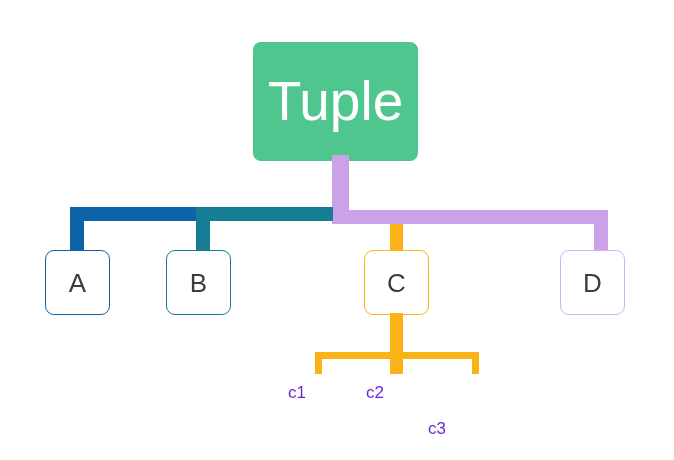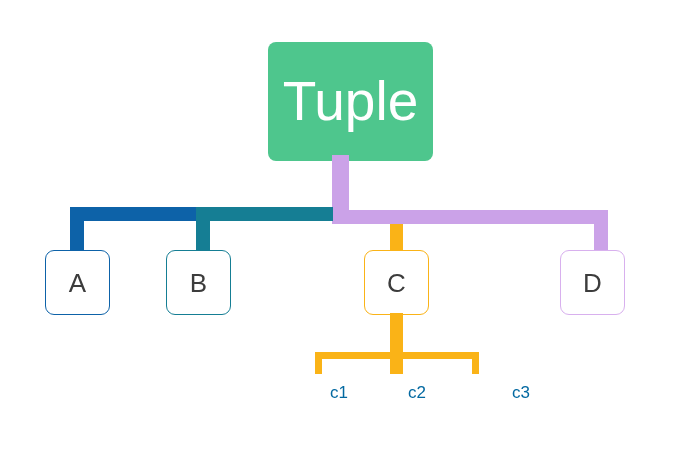--- a/index.html
+++ b/index.html
@@ -16,21 +16,21 @@
     position: relative;
     width: 674px;
     height: 460px;
     background: #ffffff;
     overflow: hidden;
   }
 
   
   .root-node {
     position: absolute;
-    left: 268px;
+    left: 253px;
     top: 42px;
     width: 165px;
     height: 119px;
     border-radius: 8px;
     background: #4ec68d;
     display: flex;
     align-items: center;
     justify-content: center;
     box-sizing: border-box;
   }
@@ -158,29 +158,29 @@
     background: #fab317;
   }
   #tick-c1 { left: 315px; }
   #tick-c2 { left: 390px; width: 13px; }
   #tick-c3 { left: 472px; }
 
   .leaf-label {
     position: absolute;
     top: 384px;
     width: 60px;
-    text-align: right;
+    text-align: left;
     font-size: 17px;
-    color: #0369a1;
+    color: #6d28d9;
     font-family: "Liberation Sans", sans-serif;
     line-height: 1;
   }
   #label-c1 { left: 288px; }
   #label-c2 { left: 366px; }
-  #label-c3 { left: 470px; }
+  #label-c3 { left: 428px; margin-top: 36px; }
 </style>
 </head>
 <body>
 
 <div id="canvas">
 
   <div class="root-node" id="root-node">
     <span class="root-label">Tuple</span>
   </div>
 

